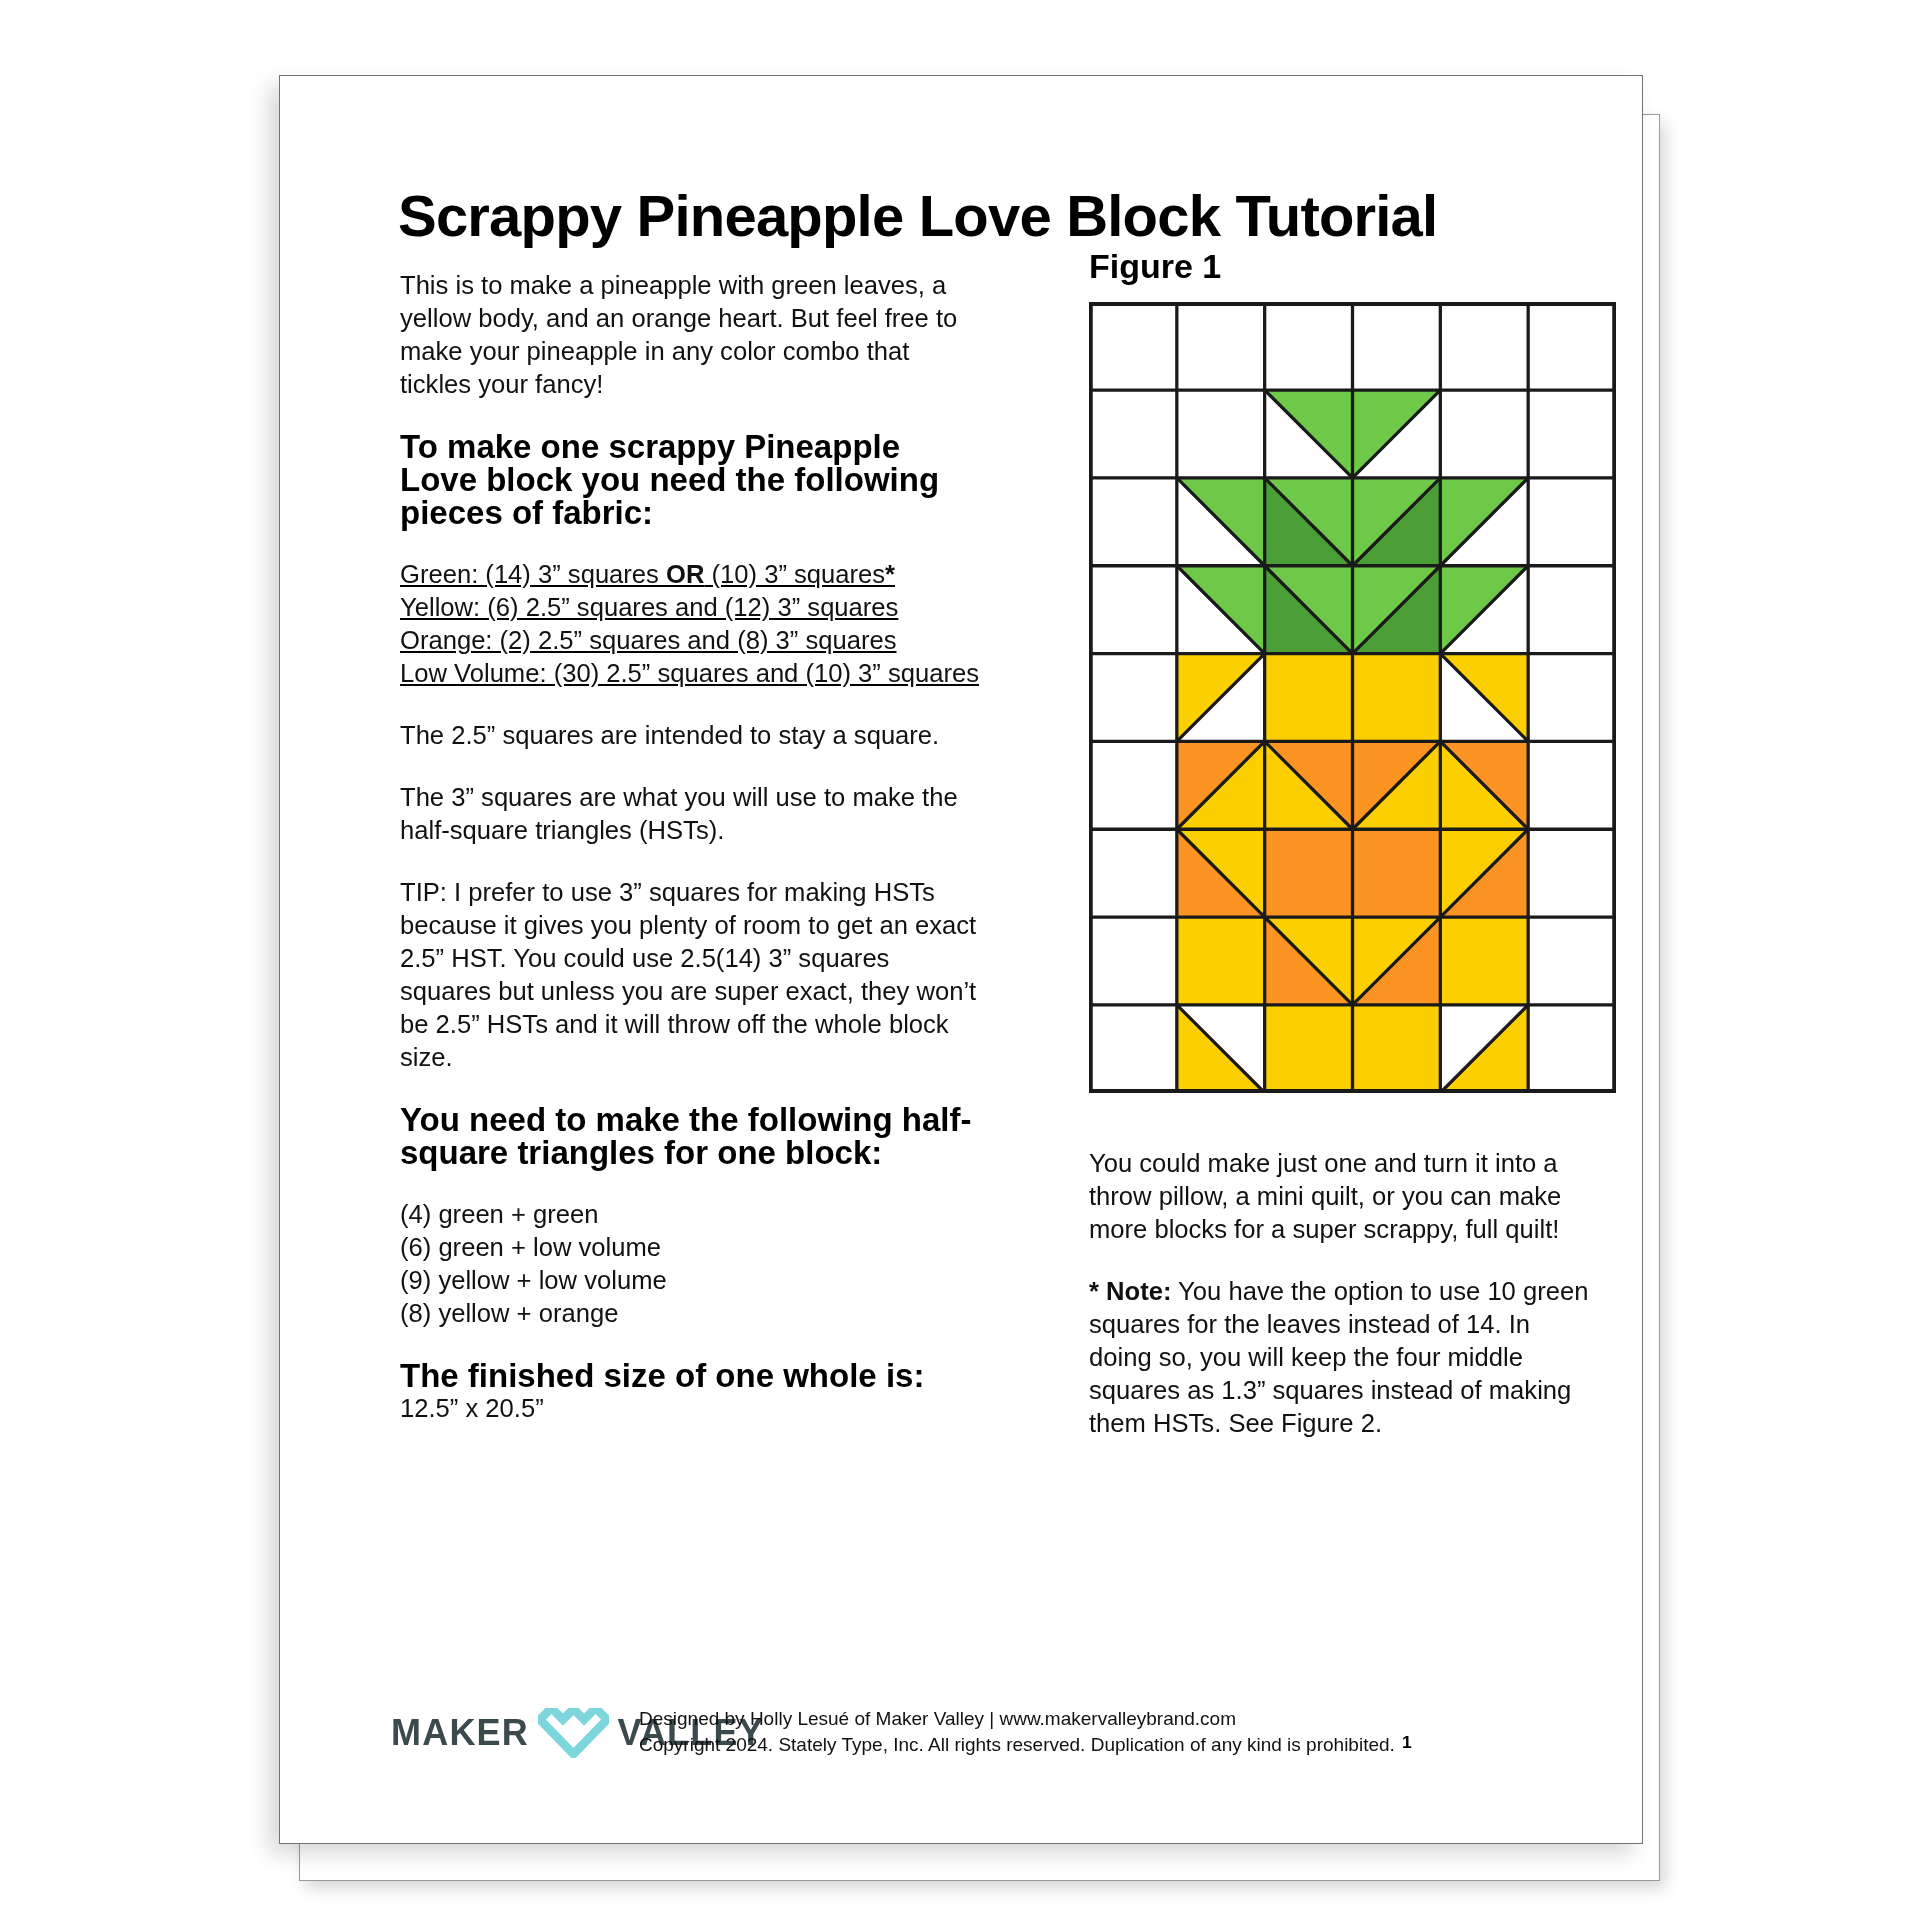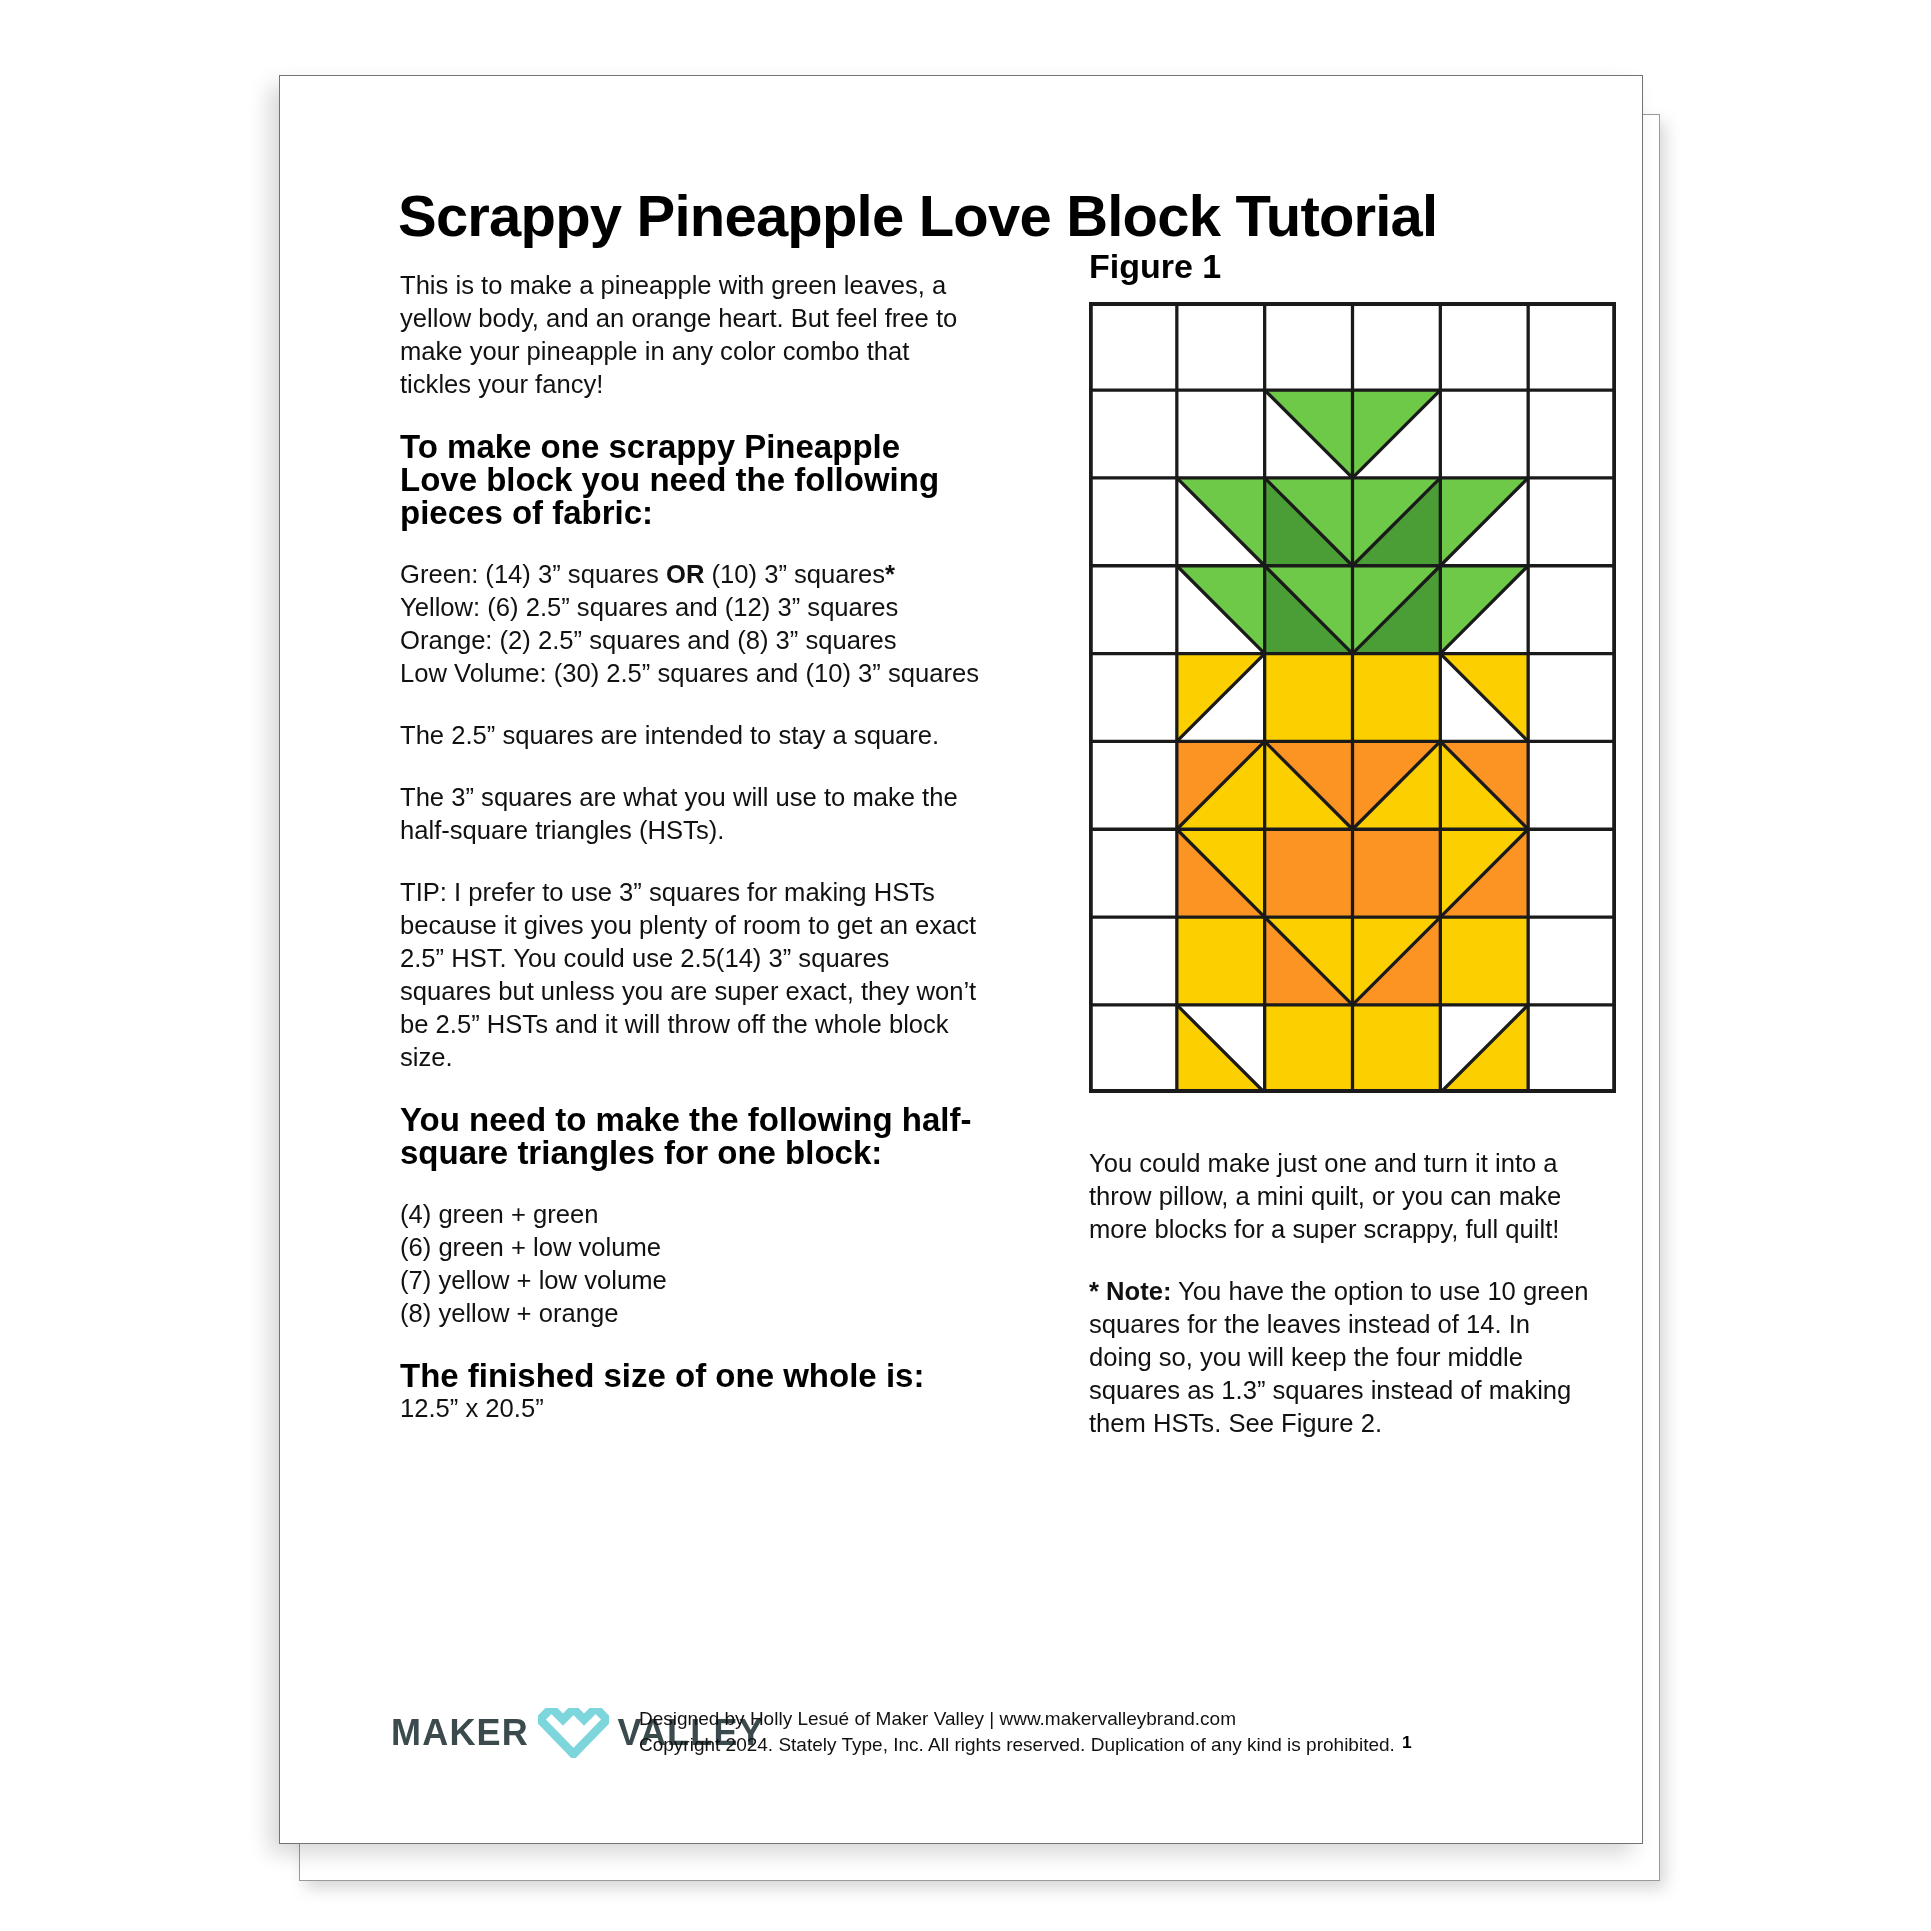--- a/index.html
+++ b/index.html
@@ -165,41 +165,41 @@
     <div class="page-inner">
 
       <div class="doc-title">Scrappy Pineapple Love Block Tutorial</div>
 
       <div class="col-left">
 
         <p class="body">This is to make a pineapple with green leaves, a yellow body, and an orange heart. But feel free to make your pineapple in any color combo that tickles your fancy!</p>
 
         <p class="head">To make one scrappy Pineapple Love block you need the following pieces of fabric:</p>
 
-        <div style="margin-bottom:29px;">
+        <div style="margin-bottom:29px;text-decoration:underline;">
           <p class="body tight">
             <span>Green: (14) 3” squares </span><b>OR</b><span> (10) 3” squares</span><b>*</b>
           </p>
           <p class="body tight">Yellow: (6) 2.5” squares and (12) 3” squares</p>
           <p class="body tight">Orange: (2) 2.5” squares and (8) 3” squares</p>
           <p class="body tight">Low Volume: (30) 2.5” squares and (10) 3” squares</p>
         </div>
 
         <p class="body">The 2.5” squares are intended to stay a square.</p>
 
         <p class="body">The 3” squares are what you will use to make the half-square triangles (HSTs).</p>
 
         <p class="body">TIP: I prefer to use 3” squares for making HSTs because it gives you plenty of room to get an exact 2.5” HST. You could use 2.5(14) 3” squares squares but unless you are super exact, they won’t be 2.5” HSTs and it will throw off the whole block size.</p>
 
         <p class="head">You need to make the following half-square triangles for one block:</p>
 
         <div style="margin-bottom:29px;">
           <p class="body tight">(4) green + green</p>
           <p class="body tight">(6) green + low volume</p>
-          <p class="body tight">(7) yellow + low volume</p>
+          <p class="body tight">(9) yellow + low volume</p>
           <p class="body tight">(8) yellow + orange</p>
         </div>
 
         <p class="head nogap">The finished size of one whole is:</p>
         <p class="body tight">12.5” x 20.5”</p>
       </div>
 
       <div class="col-right">
 
         <div class="fig-label">Figure 1</div>

